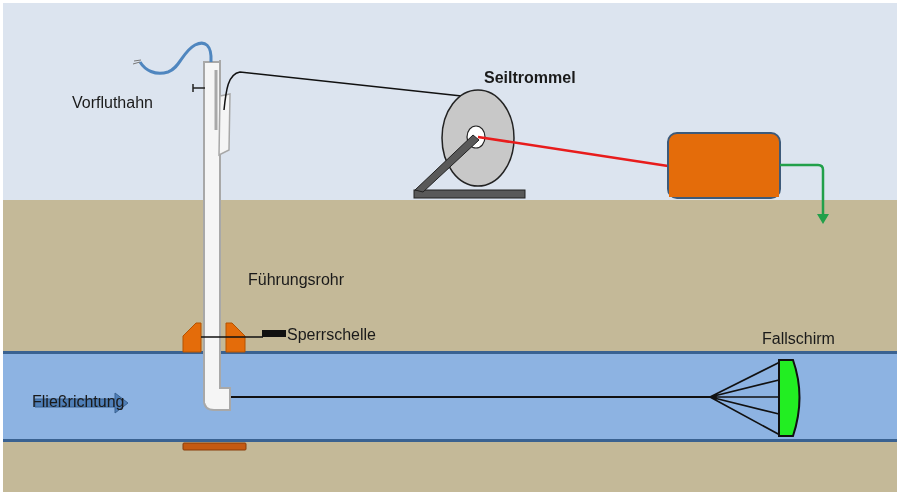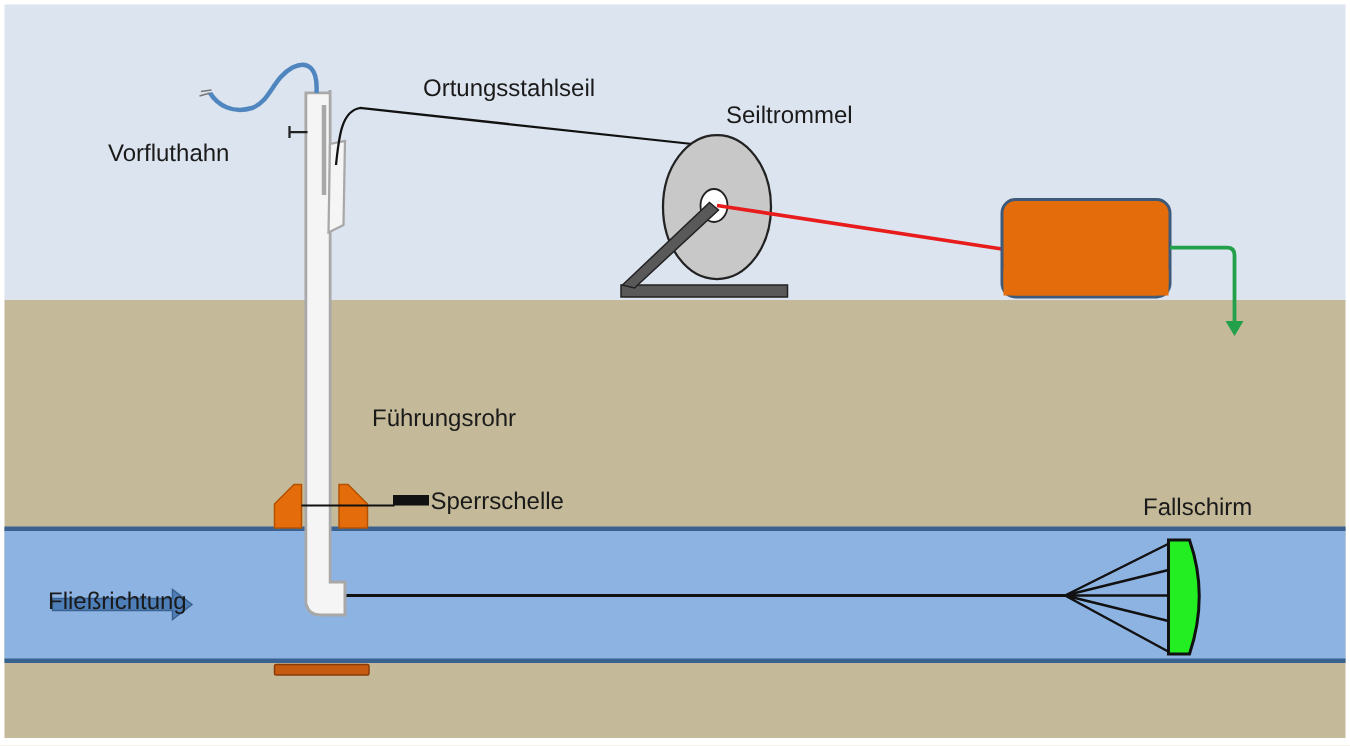--- a/index.html
+++ b/index.html
@@ -55,19 +55,18 @@
   <path d="M780,165 L818,165 Q823,165 823,170 L823,215" fill="none" stroke="#22a04a" stroke-width="2.5"></path>
   <polygon points="817,214 829,214 823,224" fill="#22a04a"></polygon>
 
   <path d="M710,397 L780,362 M710,397 L779,380 M710,397 L779,397 M710,397 L779,414 M710,397 L780,435" stroke="#111" stroke-width="1.6" fill="none"></path>
   <path d="M779,360 L793,360 Q806,397 793,436 L779,436 Z" fill="#22ee22" stroke="#111" stroke-width="2"></path>
 
   <polygon points="35,399 115,399 115,393 128,403 115,413 115,407 35,407" fill="#4f7fb8" stroke="#3a6291" stroke-width="1"></polygon>
 </svg>
 
 <span class="lbl" style="left:72px;top:95px;">Vorfluthahn</span>
-<span class="lbl" style="left:282px;top:52px;">Ortungsstahlseil</span>
-<span class="lbl" style="left:484px;top:70px;">Seiltrommel</span>
+<span class="lbl" style="left:484px;top:70px;font-weight:bold;">Seiltrommel</span>
 <span class="lbl" style="left:248px;top:272px;">Führungsrohr</span>
 <span class="lbl" style="left:287px;top:327px;">Sperrschelle</span>
 <span class="lbl" style="left:762px;top:331px;">Fallschirm</span>
 <span class="lbl" style="left:32px;top:394px;">Fließrichtung</span>
 </div>
 
 </body></html>

